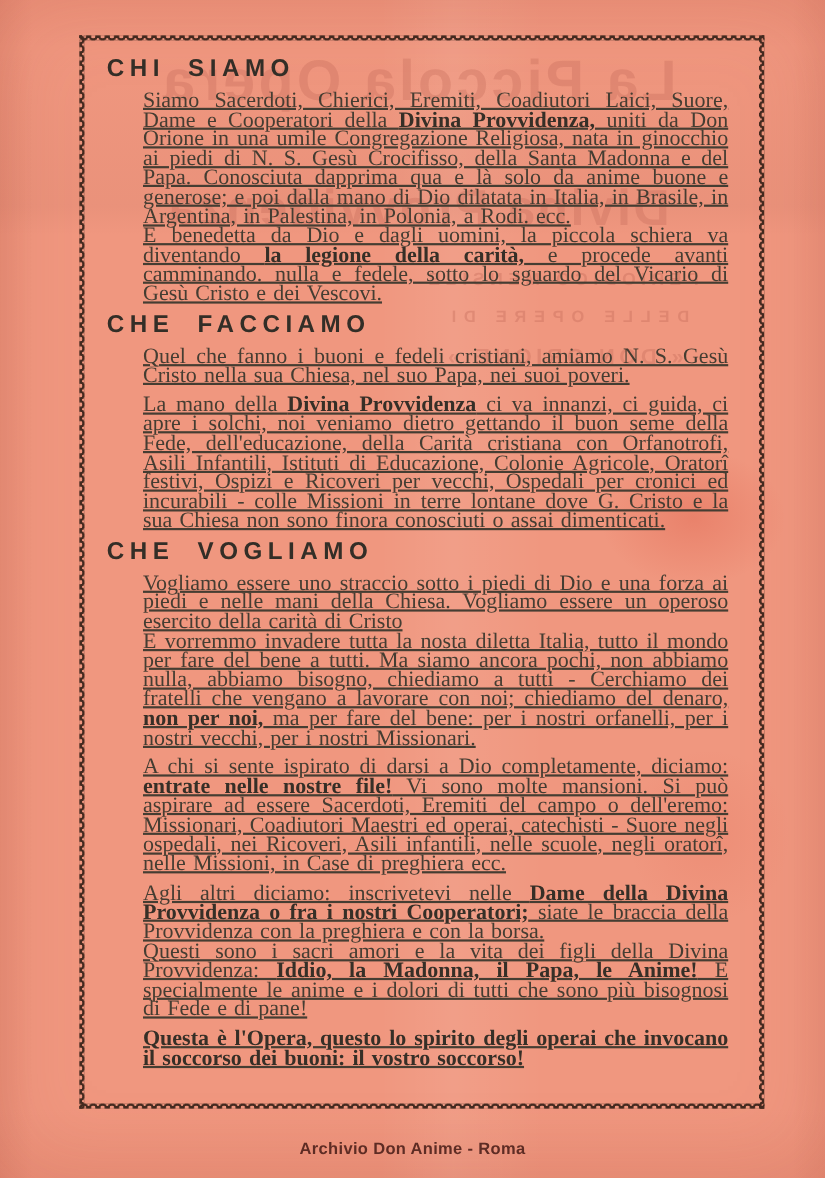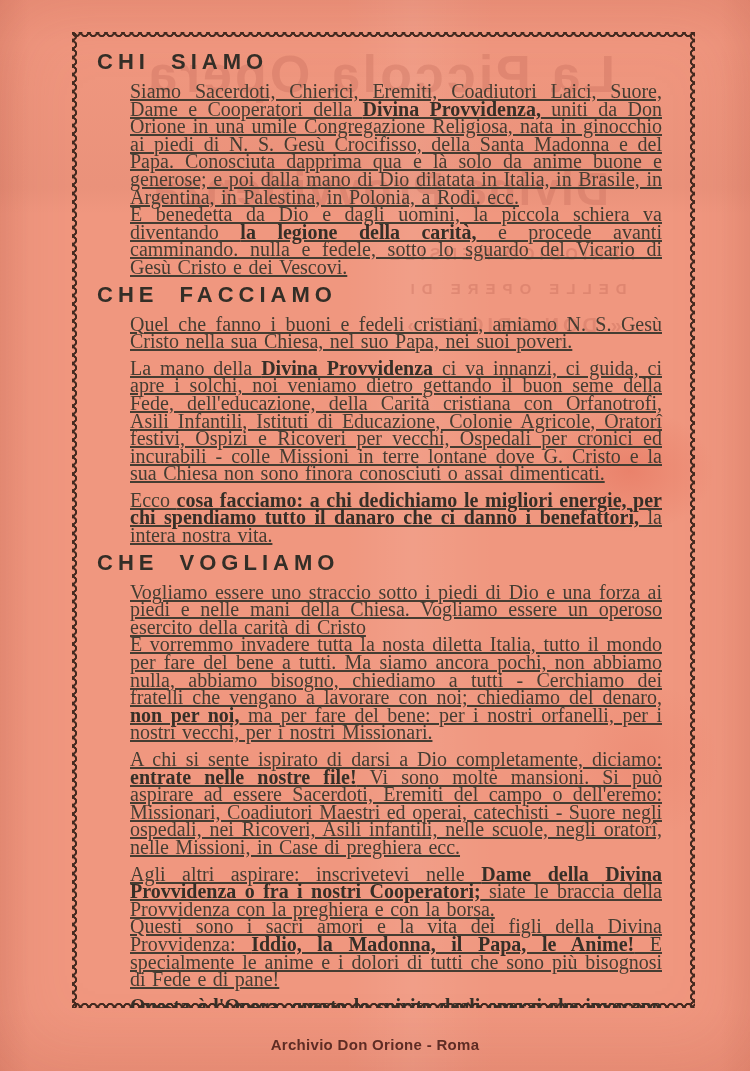--- a/index.html
+++ b/index.html
@@ -113,32 +113,31 @@
           <div class="sec-body">
             <p class="para"><span class="run">Siamo Sacerdoti, Chierici, Eremiti, Coadiutori Laici, Suore, Dame e Cooperatori della </span><span class="run bold">Divina Provvidenza,</span><span class="run"> uniti da Don Orione in una umile Congregazione Religiosa, nata in ginocchio ai piedi di N. S. Gesù Crocifisso, della Santa Madonna e del Papa. Conosciuta dapprima qua e là solo da anime buone e generose; e poi dalla mano di Dio dilatata in Italia, in Brasile, in Argentina, in Palestina, in Polonia, a Rodi. ecc.</span></p>
             <p class="para"><span class="run">E benedetta da Dio e dagli uomini, la piccola schiera va diventando </span><span class="run bold">la legione della carità,</span><span class="run"> e procede avanti camminando. nulla e fedele, sotto lo sguardo del Vicario di Gesù Cristo e dei Vescovi.</span></p>
           </div>
         </section>
         <section class="doc-section">
           <h2 class="sec-heading">CHE FACCIAMO</h2>
           <div class="sec-body">
             <p class="para"><span class="run">Quel che fanno i buoni e fedeli cristiani, amiamo N. S. Gesù Cristo nella sua Chiesa, nel suo Papa, nei suoi poveri.</span></p>
             <p class="para gap"><span class="run">La mano della </span><span class="run bold">Divina Provvidenza</span><span class="run"> ci va innanzi, ci guida, ci apre i solchi, noi veniamo dietro gettando il buon seme della Fede, dell'educazione, della Carità cristiana con Orfanotrofi, Asili Infantili, Istituti di Educazione, Colonie Agricole, Oratorî festivi, Ospizi e Ricoveri per vecchi, Ospedali per cronici ed incurabili - colle Missioni in terre lontane dove G. Cristo e la sua Chiesa non sono finora conosciuti o assai dimenticati.</span></p>
-            <p class="para gap"><span class="run">Ecco </span><span class="run bold">cosa facciamo: a chi dedichiamo le migliori energie, per chi spendiamo tutto il danaro che ci danno i benefattori,</span><span class="run"> la intera nostra vita.</span></p>
           </div>
         </section>
         <section class="doc-section">
           <h2 class="sec-heading">CHE VOGLIAMO</h2>
           <div class="sec-body">
             <p class="para"><span class="run">Vogliamo essere uno straccio sotto i piedi di Dio e una forza ai piedi e nelle mani della Chiesa. Vogliamo essere un operoso esercito della carità di Cristo</span></p>
             <p class="para"><span class="run">E vorremmo invadere tutta la nosta diletta Italia, tutto il mondo per fare del bene a tutti. Ma siamo ancora pochi, non abbiamo nulla, abbiamo bisogno, chiediamo a tutti - Cerchiamo dei fratelli che vengano a lavorare con noi; chiediamo del denaro, </span><span class="run bold">non per noi,</span><span class="run"> ma per fare del bene: per i nostri orfanelli, per i nostri vecchi, per i nostri Missionari.</span></p>
             <p class="para gap"><span class="run">A chi si sente ispirato di darsi a Dio completamente, diciamo: </span><span class="run bold">entrate nelle nostre file!</span><span class="run"> Vi sono molte mansioni. Si può aspirare ad essere Sacerdoti, Eremiti del campo o dell'eremo: Missionari, Coadiutori Maestri ed operai, catechisti - Suore negli ospedali, nei Ricoveri, Asili infantili, nelle scuole, negli oratorî, nelle Missioni, in Case di preghiera ecc.</span></p>
-            <p class="para gap"><span class="run">Agli altri aspirare: inscrivetevi nelle </span><span class="run bold">Dame della Divina Provvidenza o fra i nostri Cooperatori;</span><span class="run"> siate le braccia della Provvidenza con la preghiera e con la borsa.</span></p>
+            <p class="para gap"><span class="run">Agli altri diciamo: inscrivetevi nelle </span><span class="run bold">Dame della Divina Provvidenza o fra i nostri Cooperatori;</span><span class="run"> siate le braccia della Provvidenza con la preghiera e con la borsa.</span></p>
             <p class="para"><span class="run">Questi sono i sacri amori e la vita dei figli della Divina Provvidenza: </span><span class="run bold">Iddio, la Madonna, il Papa, le Anime!</span><span class="run"> E specialmente le anime e i dolori di tutti che sono più bisognosi di Fede e di pane!</span></p>
             <p class="para gap"><span class="run bold">Questa è l'Opera, questo lo spirito degli operai che invocano il soccorso dei buoni: il vostro soccorso!</span></p>
           </div>
         </section>
       </div>
   </div>
 
-  <div class="watermark">Archivio Don Orione - Roma</div>
+  <div class="watermark">Archivio Don Anime - Roma</div>
 
 </div>
 
 </body></html>

